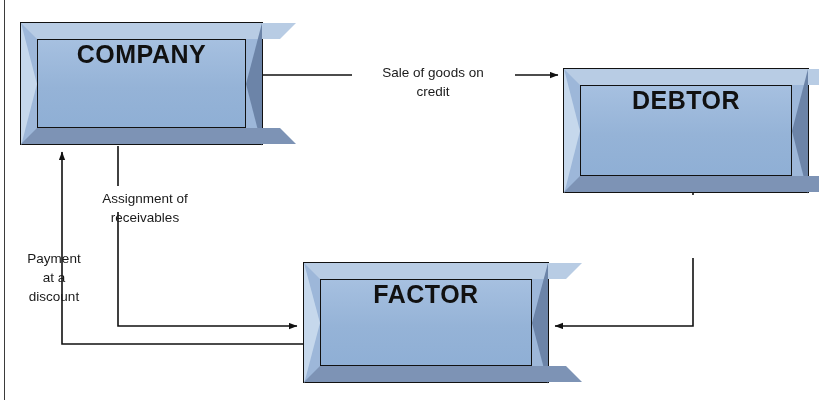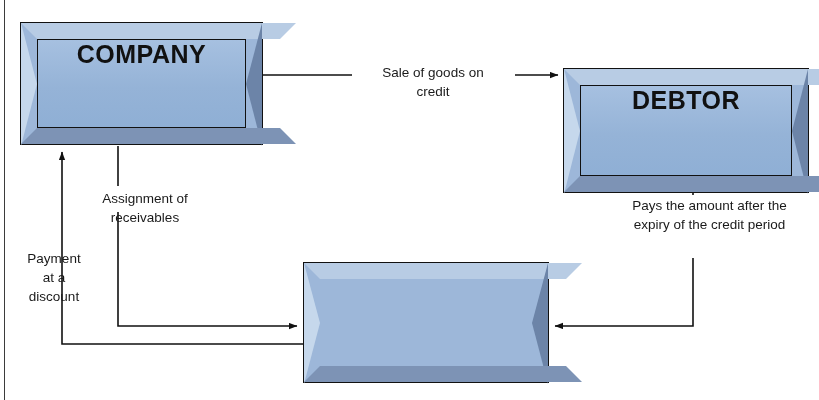--- a/index.html
+++ b/index.html
@@ -133,27 +133,28 @@
     </div>
   </div>
 
   <div class="node" style="left:303px; top:262px; width:246px; height:121px;">
     <div class="bevel">
       <div class="bv" style="left:0;top:0;border-width:16px 16px 0 16px;border-top-color:#B8CCE4;width:246px;"></div>
       <div class="bv" style="left:0;top:0;border-width:60px 0 61px 16px;border-left-color:#C6D8EC;"></div>
       <div class="bv" style="right:0;top:0;border-width:60px 16px 61px 0;border-right-color:#6C84A8;"></div>
       <div class="bv" style="left:0;bottom:0;border-width:0 16px 16px 16px;border-bottom-color:#7D93B5;width:246px;"></div>
     </div>
+    <div class="face" style="left:16px; top:16px; right:16px; bottom:16px;">
+      <span class="label">FACTOR</span>
+    </div>
   </div>
 
   <div class="edge-label" style="left:357px; top:63px; width:152px;">Sale of goods on
 credit</div>
 
-  <div class="edge-label" style="left:600px; top:196px; width:219px;">Pays the amount after the
-expiry of the credit period</div>
 
   <div class="edge-label" style="left:8px; top:249px; width:92px;">Payment
 at a
 discount</div>
 
   <div class="edge-label" style="left:72px; top:189px; width:146px;">Assignment of
 receivables</div>
 
 </div>
 

